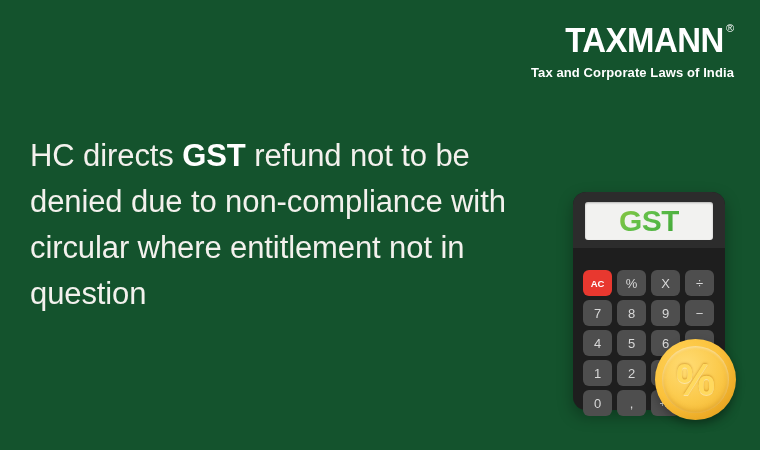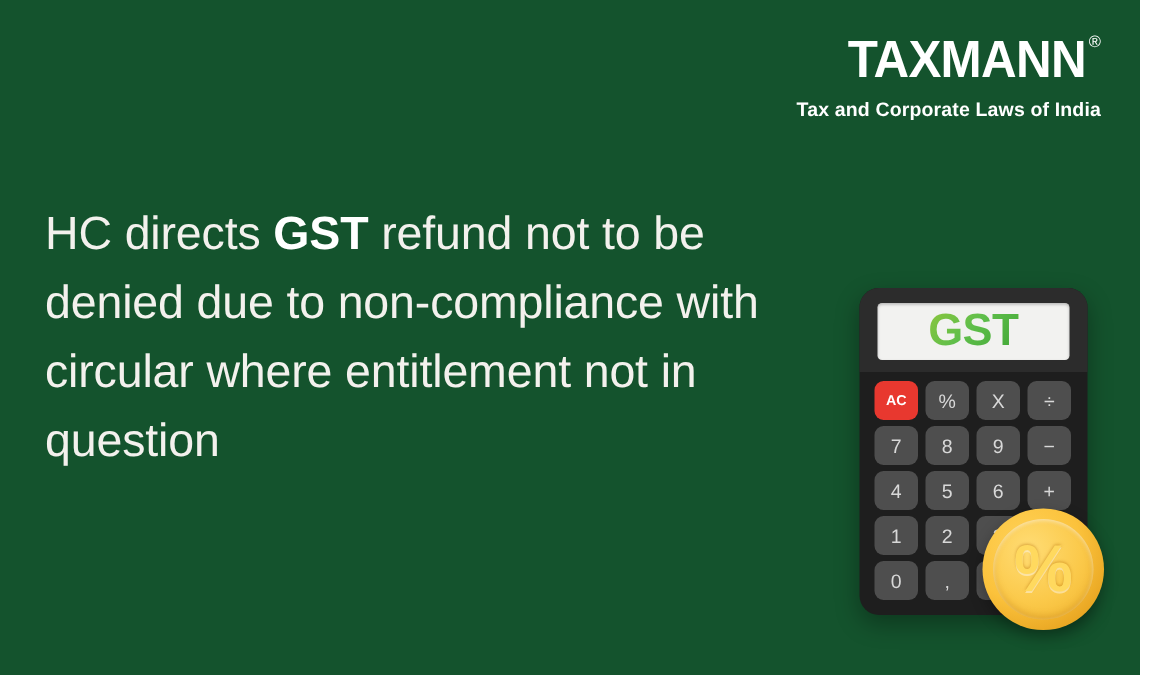--- a/index.html
+++ b/index.html
@@ -116,21 +116,21 @@
     line-height: 1;
     background: linear-gradient(135deg, #8CC63E 0%, #5FBE4A 45%, #3FA535 100%);
     -webkit-background-clip: text;
     background-clip: text;
     color: transparent;
     -webkit-text-fill-color: transparent;
   }
   #calc-keys {
     position: absolute;
     left: 10px;
-    top: 62px;
+    top: 78px;
     width: 132px;
     display: grid;
     grid-template-columns: repeat(4, 29px);
     grid-template-rows: repeat(5, 26px);
     gap: 4px 5px;
   }
   .calc-key {
     background: #4E4E4E;
     border-radius: 6px;
     color: #D8D8D8;

